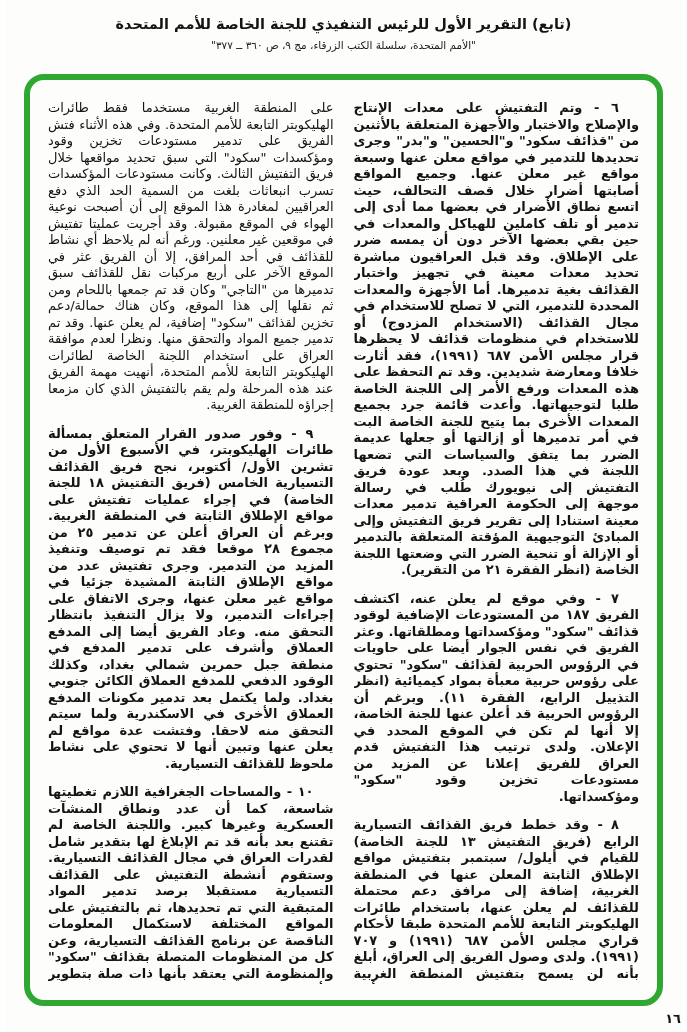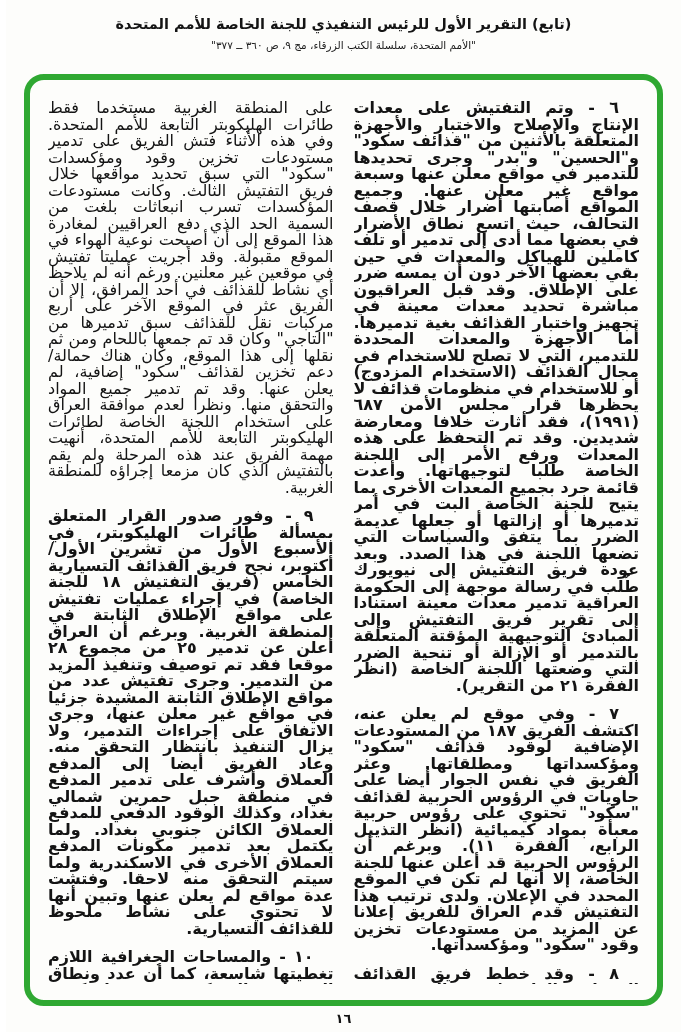--- a/index.html
+++ b/index.html
@@ -48,37 +48,36 @@
   .columns {
     direction: rtl;
     display: flex;
     gap: 20px;
     height: 100%;
   }
   .col {
     flex: 1 1 0;
     overflow: hidden;
     text-align: justify;
-    font-size: 16px;
+    font-size: 13px;
     line-height: 16.5px;
     direction: rtl;
   }
   .para {
     margin: 0 0 12px 0;
   }
   .para.indent {
     text-indent: 20px;
     font-weight: bold;
   }
   .page-number {
     position: absolute;
     bottom: 6px;
     left: 0;
     width: 100%;
-    text-align: center;
     font-size: 13px;
     font-weight: bold;
     direction: rtl;
   }
 </style>
 </head>
 <body>
 
 <div class="page">
 

